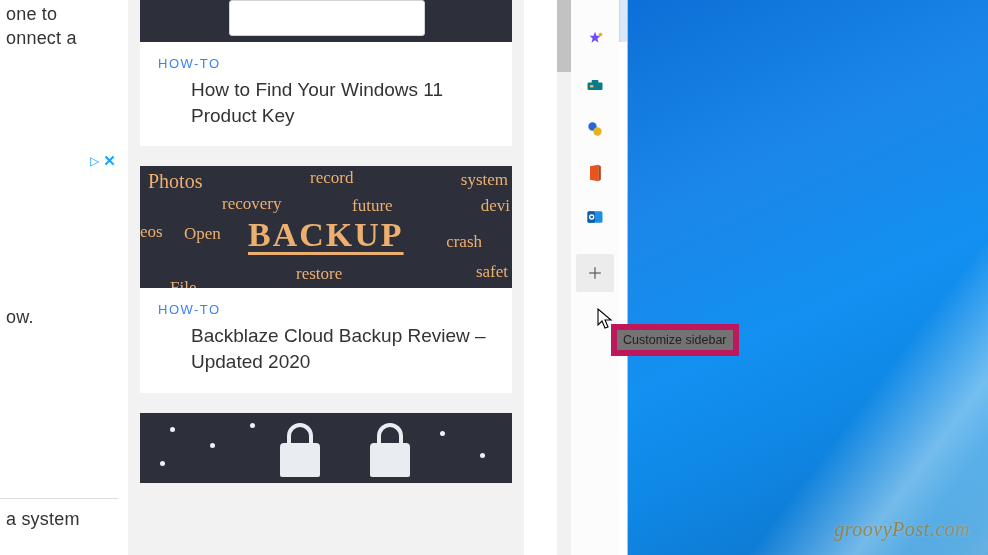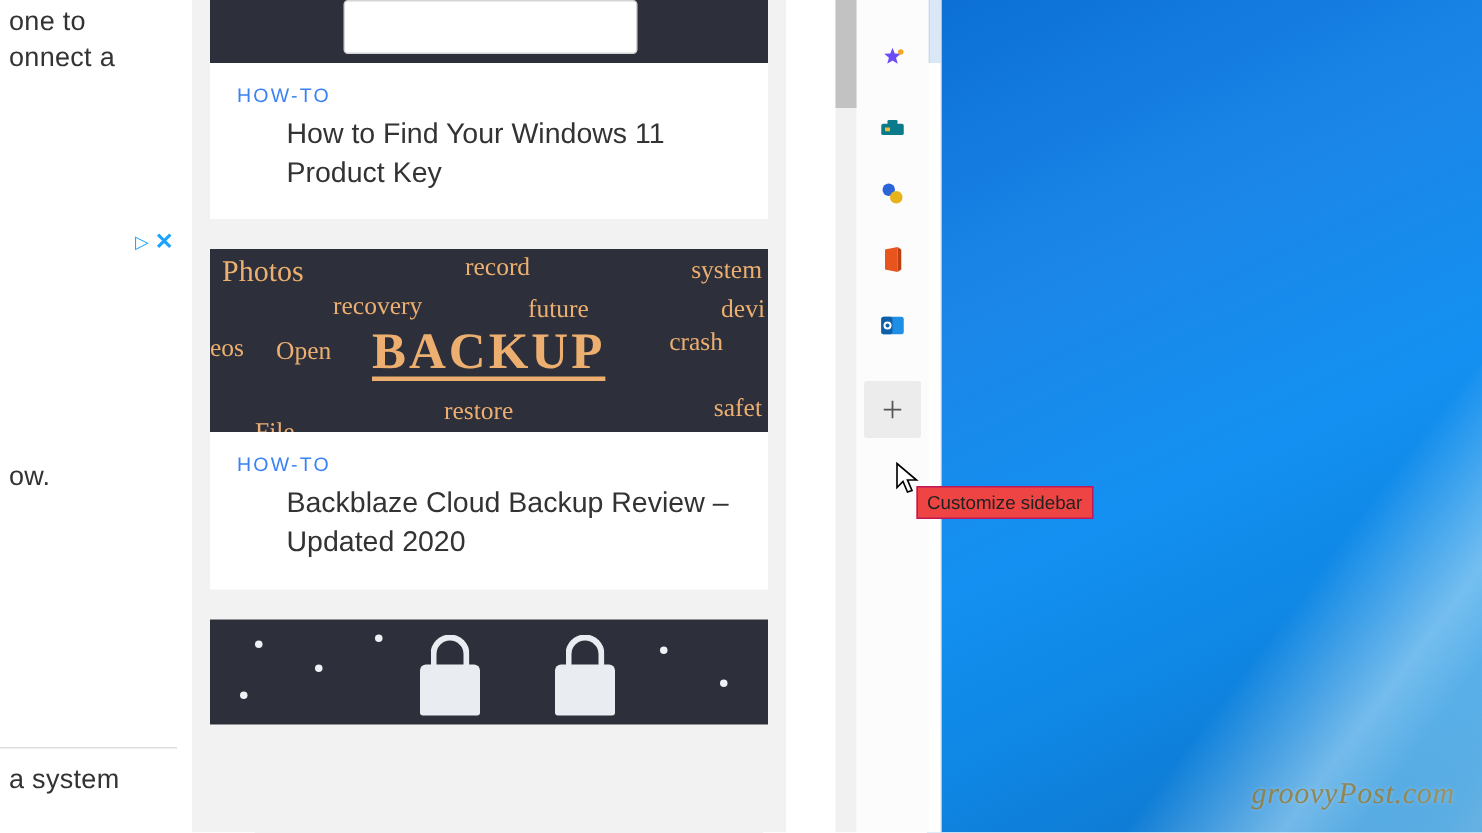--- a/index.html
+++ b/index.html
@@ -80,21 +80,21 @@
   
   .fig3 { height: 70px; background: linear-gradient(180deg,#b9c7d4,#8fa5b8); }
   .fig3::before, .fig3::after { content:""; position:absolute; bottom:6px; width:40px; height:34px; background:#e9edf1; border-radius:4px 4px 2px 2px;}
   .fig3::before { left: 140px; }
   .fig3::after  { left: 230px; }
   .lock-sh { position:absolute; bottom:38px; width:26px; height:22px; border:4px solid #e9edf1; border-bottom:none; border-radius:16px 16px 0 0;}
   .dots { position:absolute; inset:0; }
   .dots span { position:absolute; width:5px; height:5px; background:#eef2f6; border-radius:50%; }
 
   
-  .tooltip { position: absolute; background:#ef4444; border:1px solid #be185d; padding:3px 6px; font-size:12.5px; color:#222; z-index: 30; }
+  .tooltip { position: absolute; background:#737373; border:6px solid #be185d; padding:3px 6px; font-size:12.5px; color:#222; z-index: 30; }
   .cursor { position: absolute; z-index: 31; width: 18px; height: 24px; }
 </style>
 </head>
 <body>
 
 <div class="root">
 
   <div class="desktop">
     <div class="watermark">groovyPost.com</div>
   </div>
@@ -172,21 +172,21 @@
           <div class="figure fig2">
             <span class="chalk" style="left:8px; top:4px; font-size:20px;">Photos</span>
             <span class="chalk" style="left:170px; top:2px;">record</span>
             <span class="chalk" style="right:4px; top:4px;">system</span>
             <span class="chalk" style="left:70px; top:28px;margin-left:12px;">recovery</span>
             <span class="chalk" style="left:212px; top:30px;">future</span>
             <span class="chalk" style="right:2px; top:30px;">devi</span>
             <span class="chalk" style="left:0px; top:56px;">eos</span>
             <span class="chalk" style="left:44px; top:58px;">Open</span>
             <span class="chalk chalk-main" style="left:108px; top:50px;">BACKUP</span>
-            <span class="chalk" style="right:30px; top:52px;">crash</span>
+            <span class="chalk" style="right:30px; top:66px;">crash</span>
             <span class="chalk" style="left:30px; top:92px;margin-top:20px;">File</span>
             <span class="chalk" style="left:156px; top:98px;">restore</span>
             <span class="chalk" style="right:4px; top:96px;">safet</span>
           </div>
           <div class="meta">
             <div class="cat">HOW-TO</div>
             <div class="title">Backblaze Cloud Backup Review – Updated 2020</div>
           </div>
         </div>
 

